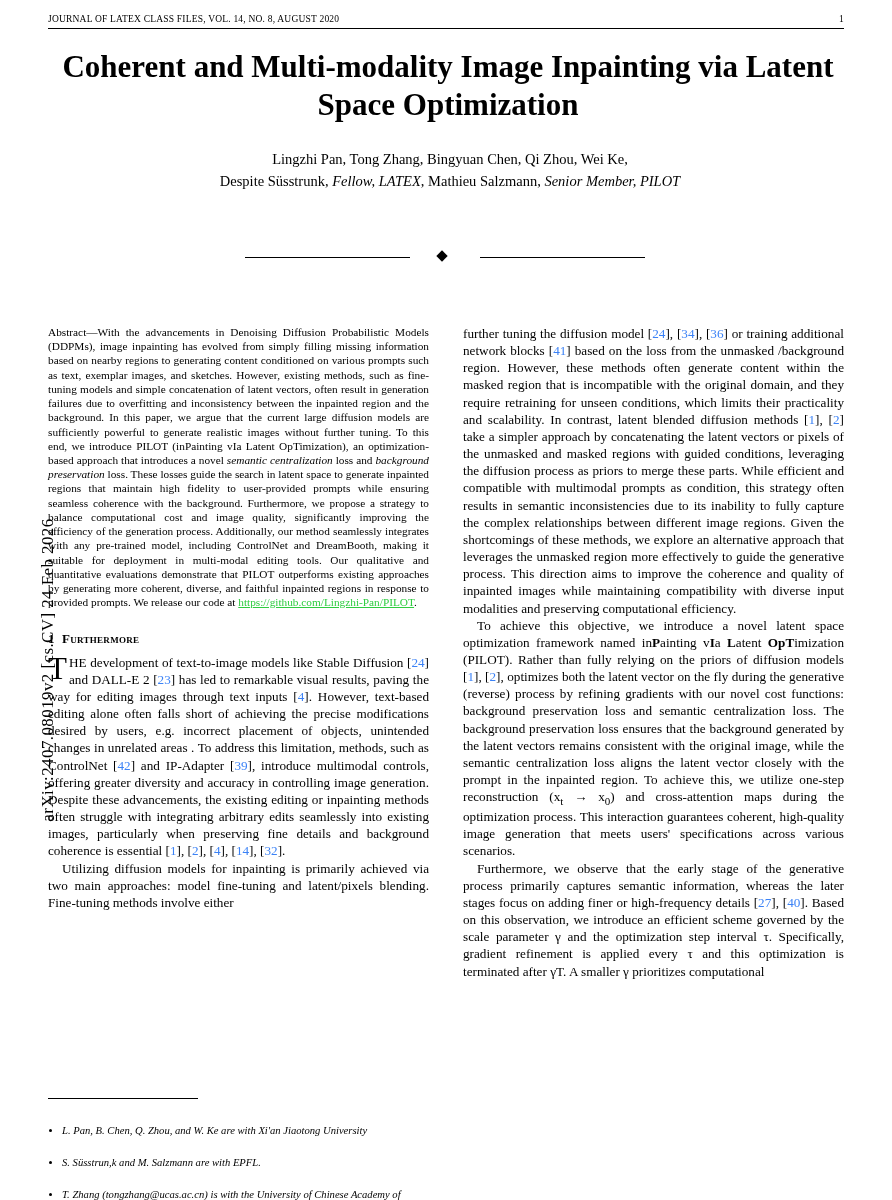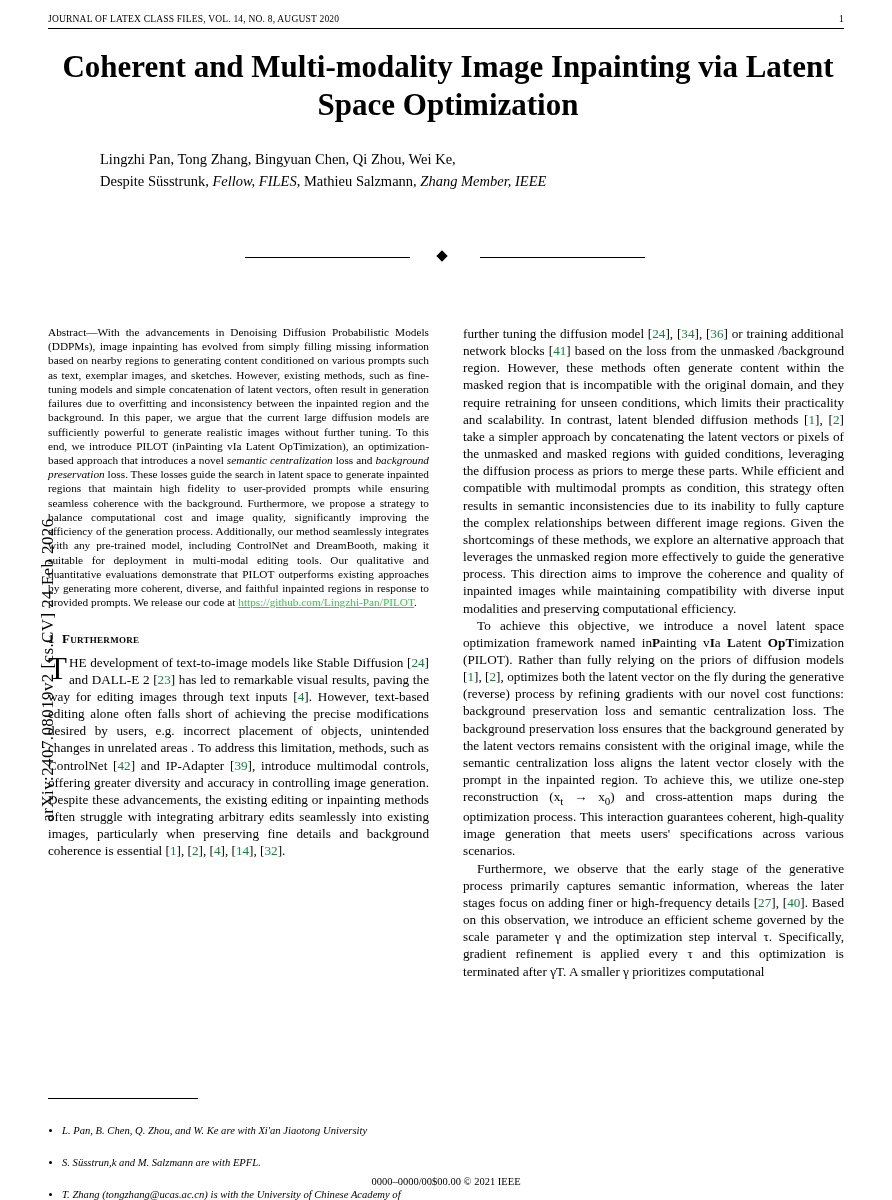--- a/index.html
+++ b/index.html
@@ -68,21 +68,21 @@
     text-align: center;
     font-size: 31px;
     line-height: 1.22;
     font-weight: bold;
   }
   .authors {
     position: absolute;
     left: 100px;
     top: 148px;
     width: 700px;
-    text-align: left;
+    text-align: center;
     font-size: 14.5px;
     line-height: 1.55;
   }
   .authors .it { font-style: italic; }
 
   
   .ornament {
     position: absolute;
     top: 250px;
     left: 245px;
@@ -123,21 +123,21 @@
   .col.right { left: 463px; font-size: 13.2px; line-height: 1.30; top: 325px; }
 
   .abstract {
     font-size: 11.3px;
     line-height: 1.26;
     text-align: justify;
   }
   .abstract b { font-weight: normal; }
   .abstract i { font-style: italic; margin-top: 24px; }
   .link { color: #2ecc40; }
-  .cite { color: #15803d; }
+  .cite { color: #3b82f6; }
 
   h2.sec {
     font-size: 13px;
     font-weight: bold;
     margin: 22px 0 6px 0;
     font-variant: small-caps;
     letter-spacing: 0.3px;
   }
   h2.sec .num { font-weight: bold; }
 
@@ -200,53 +200,53 @@
     <span class="right">1</span>
   </div>
   <div class="rule-top"></div>
 
   <div class="arxiv-stamp">arXiv:2407.08019v2  [cs.CV]  24 Feb 2026</div>
 
   <div class="title">Coherent and Multi-modality Image Inpainting via Latent Space Optimization</div>
 
   <div class="authors">
     <div>Lingzhi Pan, Tong Zhang, Bingyuan Chen, Qi Zhou, Wei Ke,</div>
-    <div><span>Despite Süsstrunk, </span><span class="it">Fellow, FILES</span><span>, Mathieu Salzmann, </span><span class="it">Zhang Member, IEEE</span></div>
+    <div><span>Despite Süsstrunk, </span><span class="it">Fellow, LATEX</span><span>, Mathieu Salzmann, </span><span class="it">Senior Member, PILOT</span></div>
   </div>
 
   <div class="ornament">
     <div class="bar l"></div>
     <div class="dia"></div>
     <div class="bar r"></div>
   </div>
 
   <div class="col left">
     <div class="abstract"><b>Abstract</b><span>—With the advancements in </span><b>D</b><span>enoising </span><b>D</b><span>iffusion </span><b>P</b><span>robabilistic </span><b>M</b><span>odels (DDPMs), image inpainting has evolved from simply filling missing information based on nearby regions to generating content conditioned on various prompts such as text, exemplar images, and sketches. However, existing methods, such as fine-tuning models and simple concatenation of latent vectors, often result in generation failures due to overfitting and inconsistency between the inpainted region and the background. In this paper, we argue that the current large diffusion models are sufficiently powerful to generate realistic images without further tuning. To this end, we introduce PILOT (in</span><b>P</b><span>ainting v</span><b>I</b><span>a </span><b>L</b><span>atent </span><b>Op</b><span>T</span><span>imization), an optimization-based approach that introduces a novel </span><i>semantic centralization</i><span> loss and </span><i>background preservation</i><span> loss. These losses guide the search in latent space to generate inpainted regions that maintain high fidelity to user-provided prompts while ensuring seamless coherence with the background. Furthermore, we propose a strategy to balance computational cost and image quality, significantly improving the efficiency of the generation process. Additionally, our method seamlessly integrates with any pre-trained model, including ControlNet and DreamBooth, making it suitable for deployment in multi-modal editing tools. Our qualitative and quantitative evaluations demonstrate that PILOT outperforms existing approaches by generating more coherent, diverse, and faithful inpainted regions in response to provided prompts. We release our code at </span><a class="link" href="#">https://github.com/Lingzhi-Pan/PILOT</a><span>.</span></div>
 
     <h2 class="sec"><span class="num">1</span>&nbsp;&nbsp;<span>Furthermore</span></h2>
 
     <div class="dropcap-wrap">
       <span class="dropcap">T</span>
       <p class="body first"><span>HE</span><span> development of text-to-image models like Stable Diffusion [</span><span class="cite">24</span><span>] and DALL-E 2 [</span><span class="cite">23</span><span>] has led to remarkable visual results, paving the way for editing images through text inputs [</span><span class="cite">4</span><span>]. However, text-based editing alone often falls short of achieving the precise modifications desired by users, e.g. incorrect placement of objects, unintended changes in unrelated areas . To address this limitation, methods, such as ControlNet [</span><span class="cite">42</span><span>] and IP-Adapter [</span><span class="cite">39</span><span>], introduce multimodal controls, offering greater diversity and accuracy in controlling image generation. Despite these advancements, the existing editing or inpainting methods often struggle with integrating arbitrary edits seamlessly into existing images, particularly when preserving fine details and background coherence is essential [</span><span class="cite">1</span><span>], [</span><span class="cite">2</span><span>], [</span><span class="cite">4</span><span>], [</span><span class="cite">14</span><span>], [</span><span class="cite">32</span><span>].</span></p>
     </div>
 
+    <p class="body">Utilizing diffusion models for inpainting is primarily achieved via two main approaches: model fine-tuning and latent/pixels blending. Fine-tuning methods involve either</p>
   </div>
 
   <div class="col right">
     <p class="body first"><span>further tuning the diffusion model [</span><span class="cite">24</span><span>], [</span><span class="cite">34</span><span>], [</span><span class="cite">36</span><span>] or training additional network blocks [</span><span class="cite">41</span><span>] based on the loss from the unmasked /background region. However, these methods often generate content within the masked region that is incompatible with the original domain, and they require retraining for unseen conditions, which limits their practicality and scalability. In contrast, latent blended diffusion methods [</span><span class="cite">1</span><span>], [</span><span class="cite">2</span><span>] take a simpler approach by concatenating the latent vectors or pixels of the unmasked and masked regions with guided conditions, leveraging the diffusion process as priors to merge these parts. While efficient and compatible with multimodal prompts as condition, this strategy often results in semantic inconsistencies due to its inability to fully capture the complex relationships between different image regions. Given the shortcomings of these methods, we explore an alternative approach that leverages the unmasked region more effectively to guide the generative process. This direction aims to improve the coherence and quality of inpainted images while maintaining compatibility with diverse input modalities and preserving computational efficiency.</span></p>
 
     <p class="body"><span>To achieve this objective, we introduce a novel latent space optimization framework named in</span><b>P</b><span>ainting v</span><b>I</b><span>a </span><b>L</b><span>atent </span><b>Op</b><b>T</b><span>imization (PILOT). Rather than fully relying on the priors of diffusion models [</span><span class="cite">1</span><span>], [</span><span class="cite">2</span><span>], optimizes both the latent vector on the fly during the generative (reverse) process by refining gradients with our novel cost functions: background preservation loss and semantic centralization loss. The background preservation loss ensures that the background generated by the latent vectors remains consistent with the original image, while the semantic centralization loss aligns the latent vector closely with the prompt in the inpainted region. To achieve this, we utilize one-step reconstruction (x</span><sub>t</sub><span> → x</span><sub>0</sub><span>) and cross-attention maps during the optimization process. This interaction guarantees coherent, high-quality image generation that meets users' specifications across various scenarios.</span></p>
 
     <p class="body"><span>Furthermore, we observe that the early stage of the generative process primarily captures semantic information, whereas the later stages focus on adding finer or high-frequency details [</span><span class="cite">27</span><span>], [</span><span class="cite">40</span><span>]. Based on this observation, we introduce an efficient scheme governed by the scale parameter γ and the optimization step interval τ. Specifically, gradient refinement is applied every τ and this optimization is terminated after γT. A smaller γ prioritizes computational</span></p>
   </div>
 
   <div class="foot-rule"></div>
   <div class="footnotes">
     <ul>
       <li>L. Pan, B. Chen, Q. Zhou, and W. Ke are with Xi'an Jiaotong University</li>
       <li>S. Süsstrun,k and M. Salzmann are with EPFL.</li>
       <li>T. Zhang (tongzhang@ucas.ac.cn) is with the University of Chinese Academy of Sciences and is the corresponding relying.</li>
     </ul>
   </div>
 
-  <div class="pagefoot">0000–0000/00$00.00 © 2021 IEEE</div>
 
 </div>
 
 </body></html>

